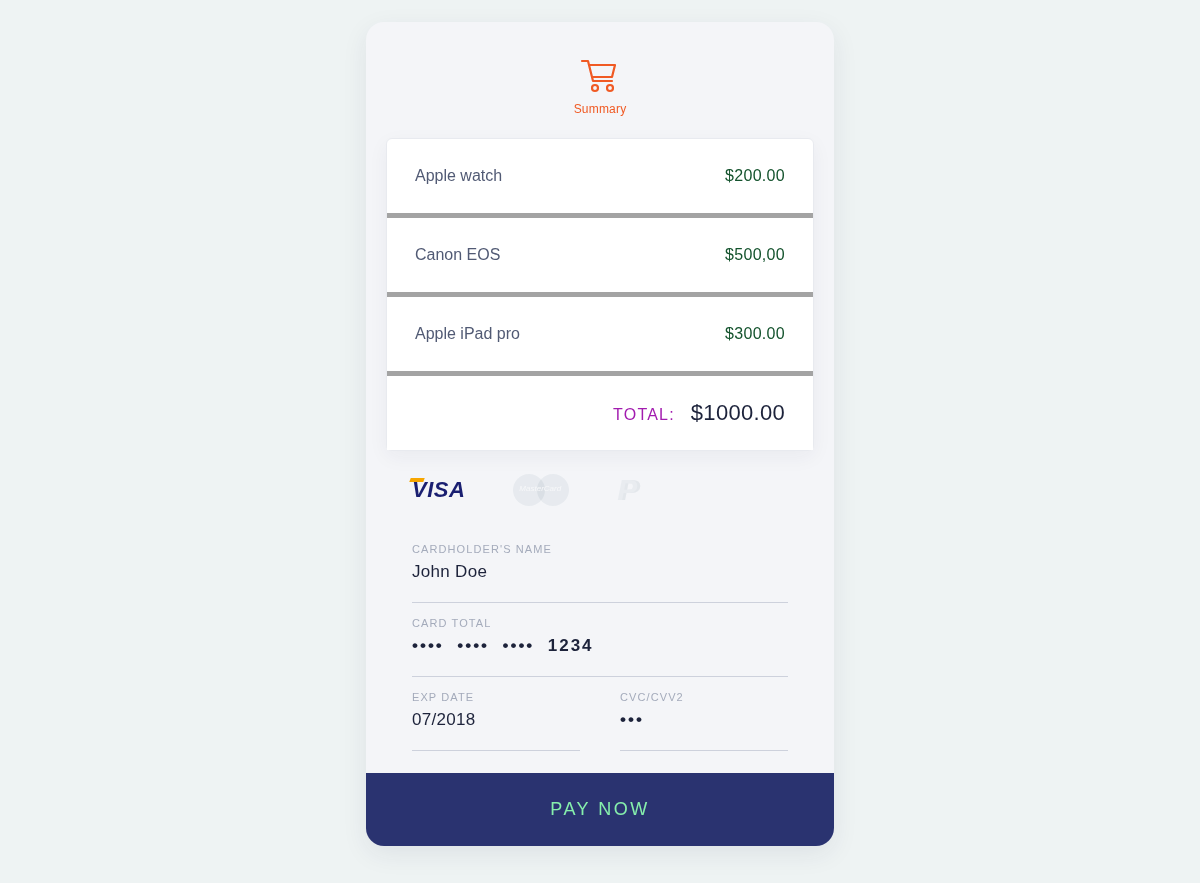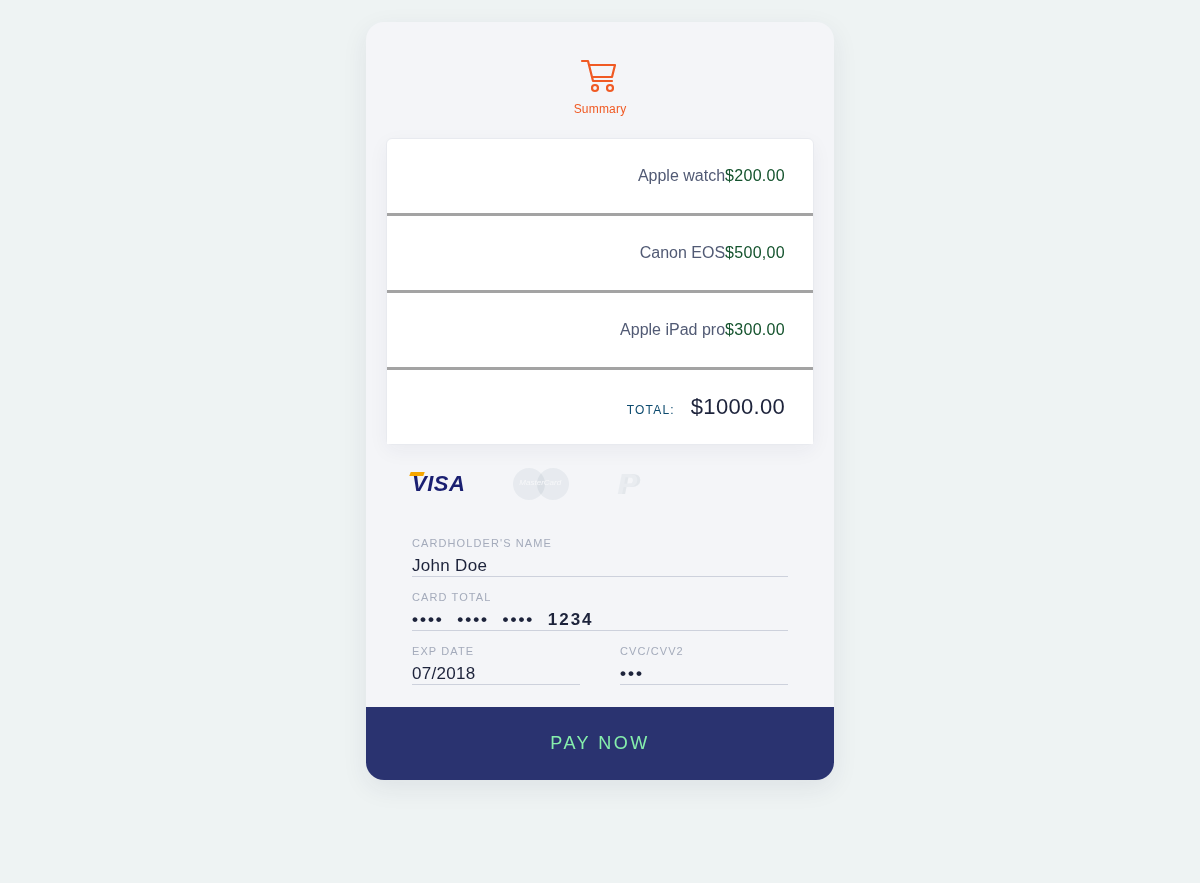--- a/index.html
+++ b/index.html
@@ -34,40 +34,40 @@
   .items {
     margin: 0 20px 0 20px;
     background:#ffffff;
     border:1px solid #e8eaef;
     border-radius:6px;
     box-shadow: 0 6px 20px rgba(37,44,78,0.05);
   }
   .item-row {
     display:flex;
     align-items:center;
-    justify-content:flex-end;
+    justify-content:space-between;
     padding: 28px 28px;
-    border-bottom:3px solid #a3a3a3;
+    border-bottom:5px solid #a3a3a3;
     color:#3b4259;
     font-size:16px;
   }
   .item-row:last-of-type{ border-bottom:1px solid #eceef3;}
   .item-name{ color:#515a74; font-weight:400;}
   .item-price{ color:#14532d; font-weight:400; letter-spacing:0.3px;}
   .total-row{
     display:flex;
     justify-content:flex-end;
     align-items:baseline;
     gap:16px;
     padding:24px 28px 24px 28px;
     background:#ffffff;
   }
   .total-label{
-    color:#0c4a6e;
-    font-size:12px;
+    color:#a21caf;
+    font-size:16px;
     letter-spacing:1.2px;
   }
   .total-value{
     color:#1d233b;
     font-size:22px;
     font-weight:500;
     letter-spacing:0.3px;
   }
 
   .pay-methods{
@@ -122,21 +122,21 @@
   .field-label{
     color:#a4abbb;
     font-size:11px;
     letter-spacing:1.1px;
   }
   .field-input{
     border:none;
     border-bottom:1px solid #cdd1dc;
     background:transparent;
     width:100%;
-    padding:7px 0 0 0;
+    padding:7px 0 20px 0;
     font-size:17px;
     color:#1d233b;
     outline:none;
     font-family:inherit;
     letter-spacing:0.3px;
   }
   .row-2{ display:flex; gap:40px;}
   .row-2 .field{ flex:1;}
   .dots-strong{ letter-spacing:2px; font-weight:700;}
 

